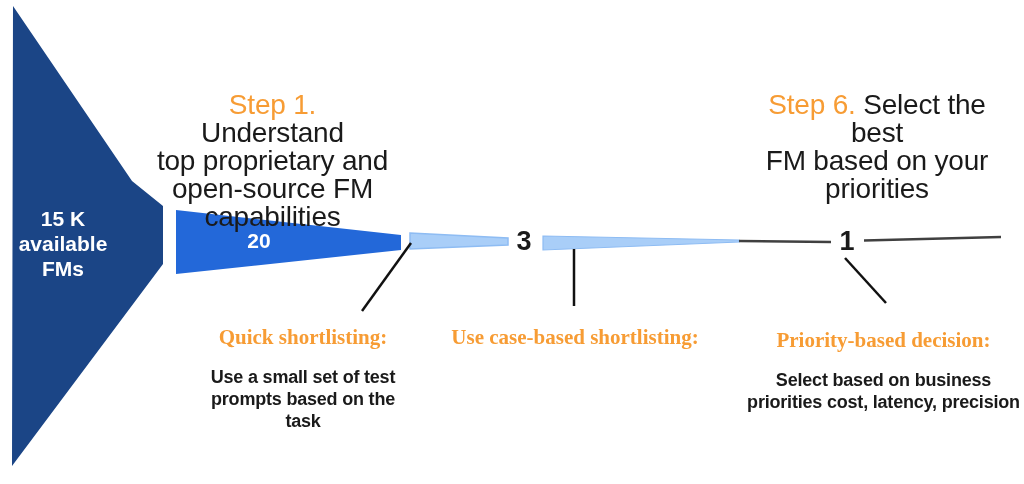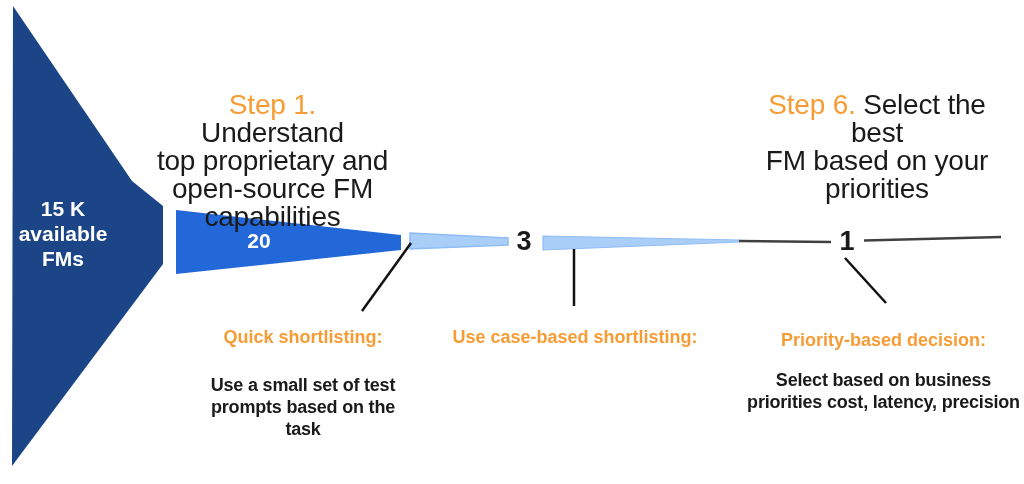--- a/index.html
+++ b/index.html
@@ -8,21 +8,21 @@
     font-family:"Liberation Sans","DejaVu Sans",sans-serif;color:#1a1a1a;
   }
   .layer{position:absolute;left:0;top:0;width:1024px;height:484px;}
   .txt{position:absolute;white-space:pre-line;text-align:center;}
   .heading{font-size:28px;line-height:28px;font-weight:400;letter-spacing:-0.2px;}
   .heading .num{color:#f79c34;}
   .source-label{color:#ffffff;font-size:21px;line-height:25px;font-weight:600;}
   .count{font-weight:700;}
   .count-20{color:#ffffff;font-size:21px;}
   .count-sm{color:#1a1a1a;font-size:27px;}
-  .callout-title{color:#f79c34;font-size:18px;line-height:22px;font-weight:700;}
+  .callout-title{color:#f79c34;font-size:21px;line-height:22px;font-weight:700;font-family:Liberation Serif, serif;}
   .callout-body{color:#1a1a1a;font-size:18px;line-height:22px;font-weight:600;letter-spacing:-0.2px;}
 </style>
 </head>
 <body>
 
 <div class="canvas">
 
   <svg class="layer" viewBox="0 0 1024 484">
     <polygon points="13,6 132,181 163,206 163,264 12,466" fill="#1b4586"></polygon>
 
@@ -36,21 +36,21 @@
 
     <line x1="864" y1="240.5" x2="1001" y2="237" stroke-width="2.6" stroke="#404040"></line>
 
     <line x1="411" y1="243" x2="362" y2="311" stroke-width="2.5" stroke="#111111"></line>
 
     <line x1="574" y1="249" x2="574" y2="306" stroke-width="2.5" stroke="#111111"></line>
 
     <line x1="845" y1="258" x2="886" y2="303" stroke-width="2.5" stroke="#111111"></line>
   </svg>
 
-  <div class="txt source-label" style="left:10px;top:196px;width:106px;">15 K
+  <div class="txt source-label" style="left:10px;top:206px;width:106px;">15 K
 available
 FMs</div>
 
   <div class="txt heading" style="left:155px;top:63px;width:235px;">
     <span class="num">Step 1.</span><span> Understand
 top proprietary and
 open-source FM
 capabilities</span>
   </div>
 
@@ -62,21 +62,21 @@
   </div>
 
   <div class="txt count count-20" style="left:229px;top:229px;width:60px;">20</div>
 
   <div class="txt count count-sm" style="left:504px;top:226px;width:40px;">3</div>
 
   <div class="txt count count-sm" style="left:827px;top:226px;width:40px;">1</div>
 
   <div class="txt" style="left:192px;top:308px;width:222px;">
     <div class="callout-title">Quick shortlisting:</div>
-    <div class="callout-body" style="white-space:pre-line;margin-top:8px;">Use a small set of test
+    <div class="callout-body" style="white-space:pre-line;">Use a small set of test
 prompts based on the
 task</div>
   </div>
 
   <div class="txt" style="left:430px;top:308px;width:290px;">
     <div class="callout-title">Use case-based shortlisting:</div>
   </div>
 
   <div class="txt" style="left:731px;top:311px;width:305px;">
     <div class="callout-title">Priority-based decision:</div>

